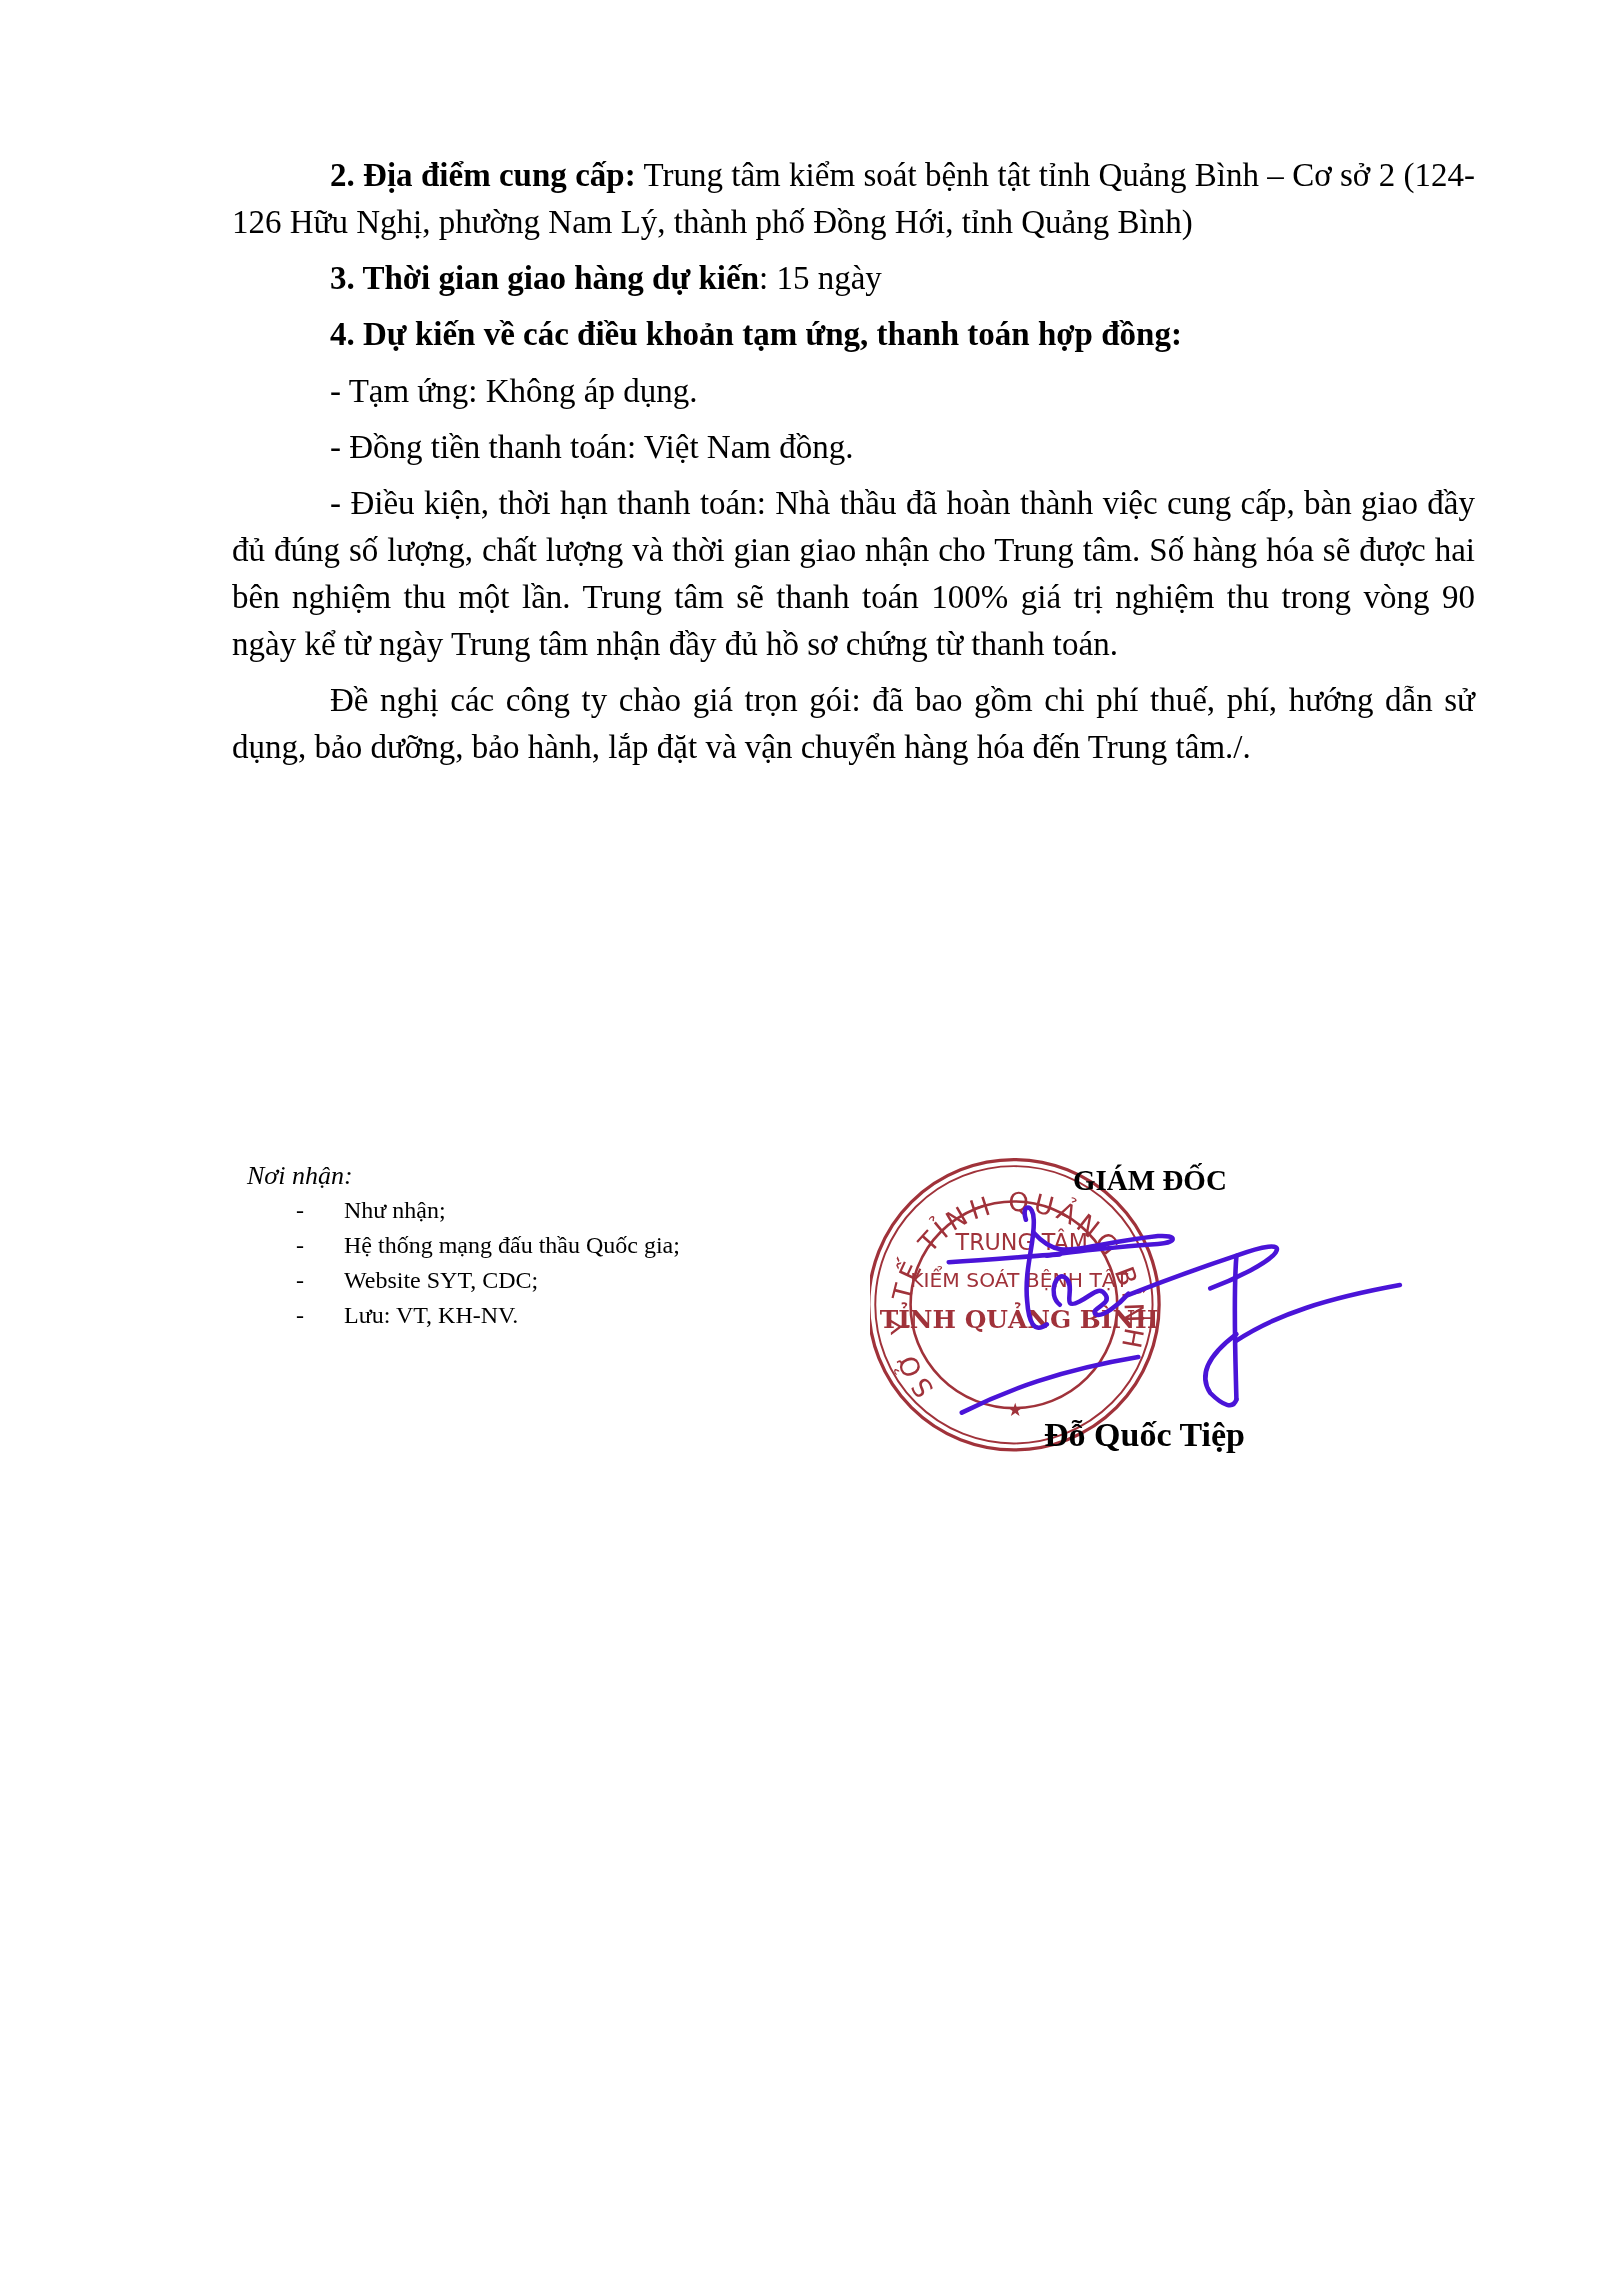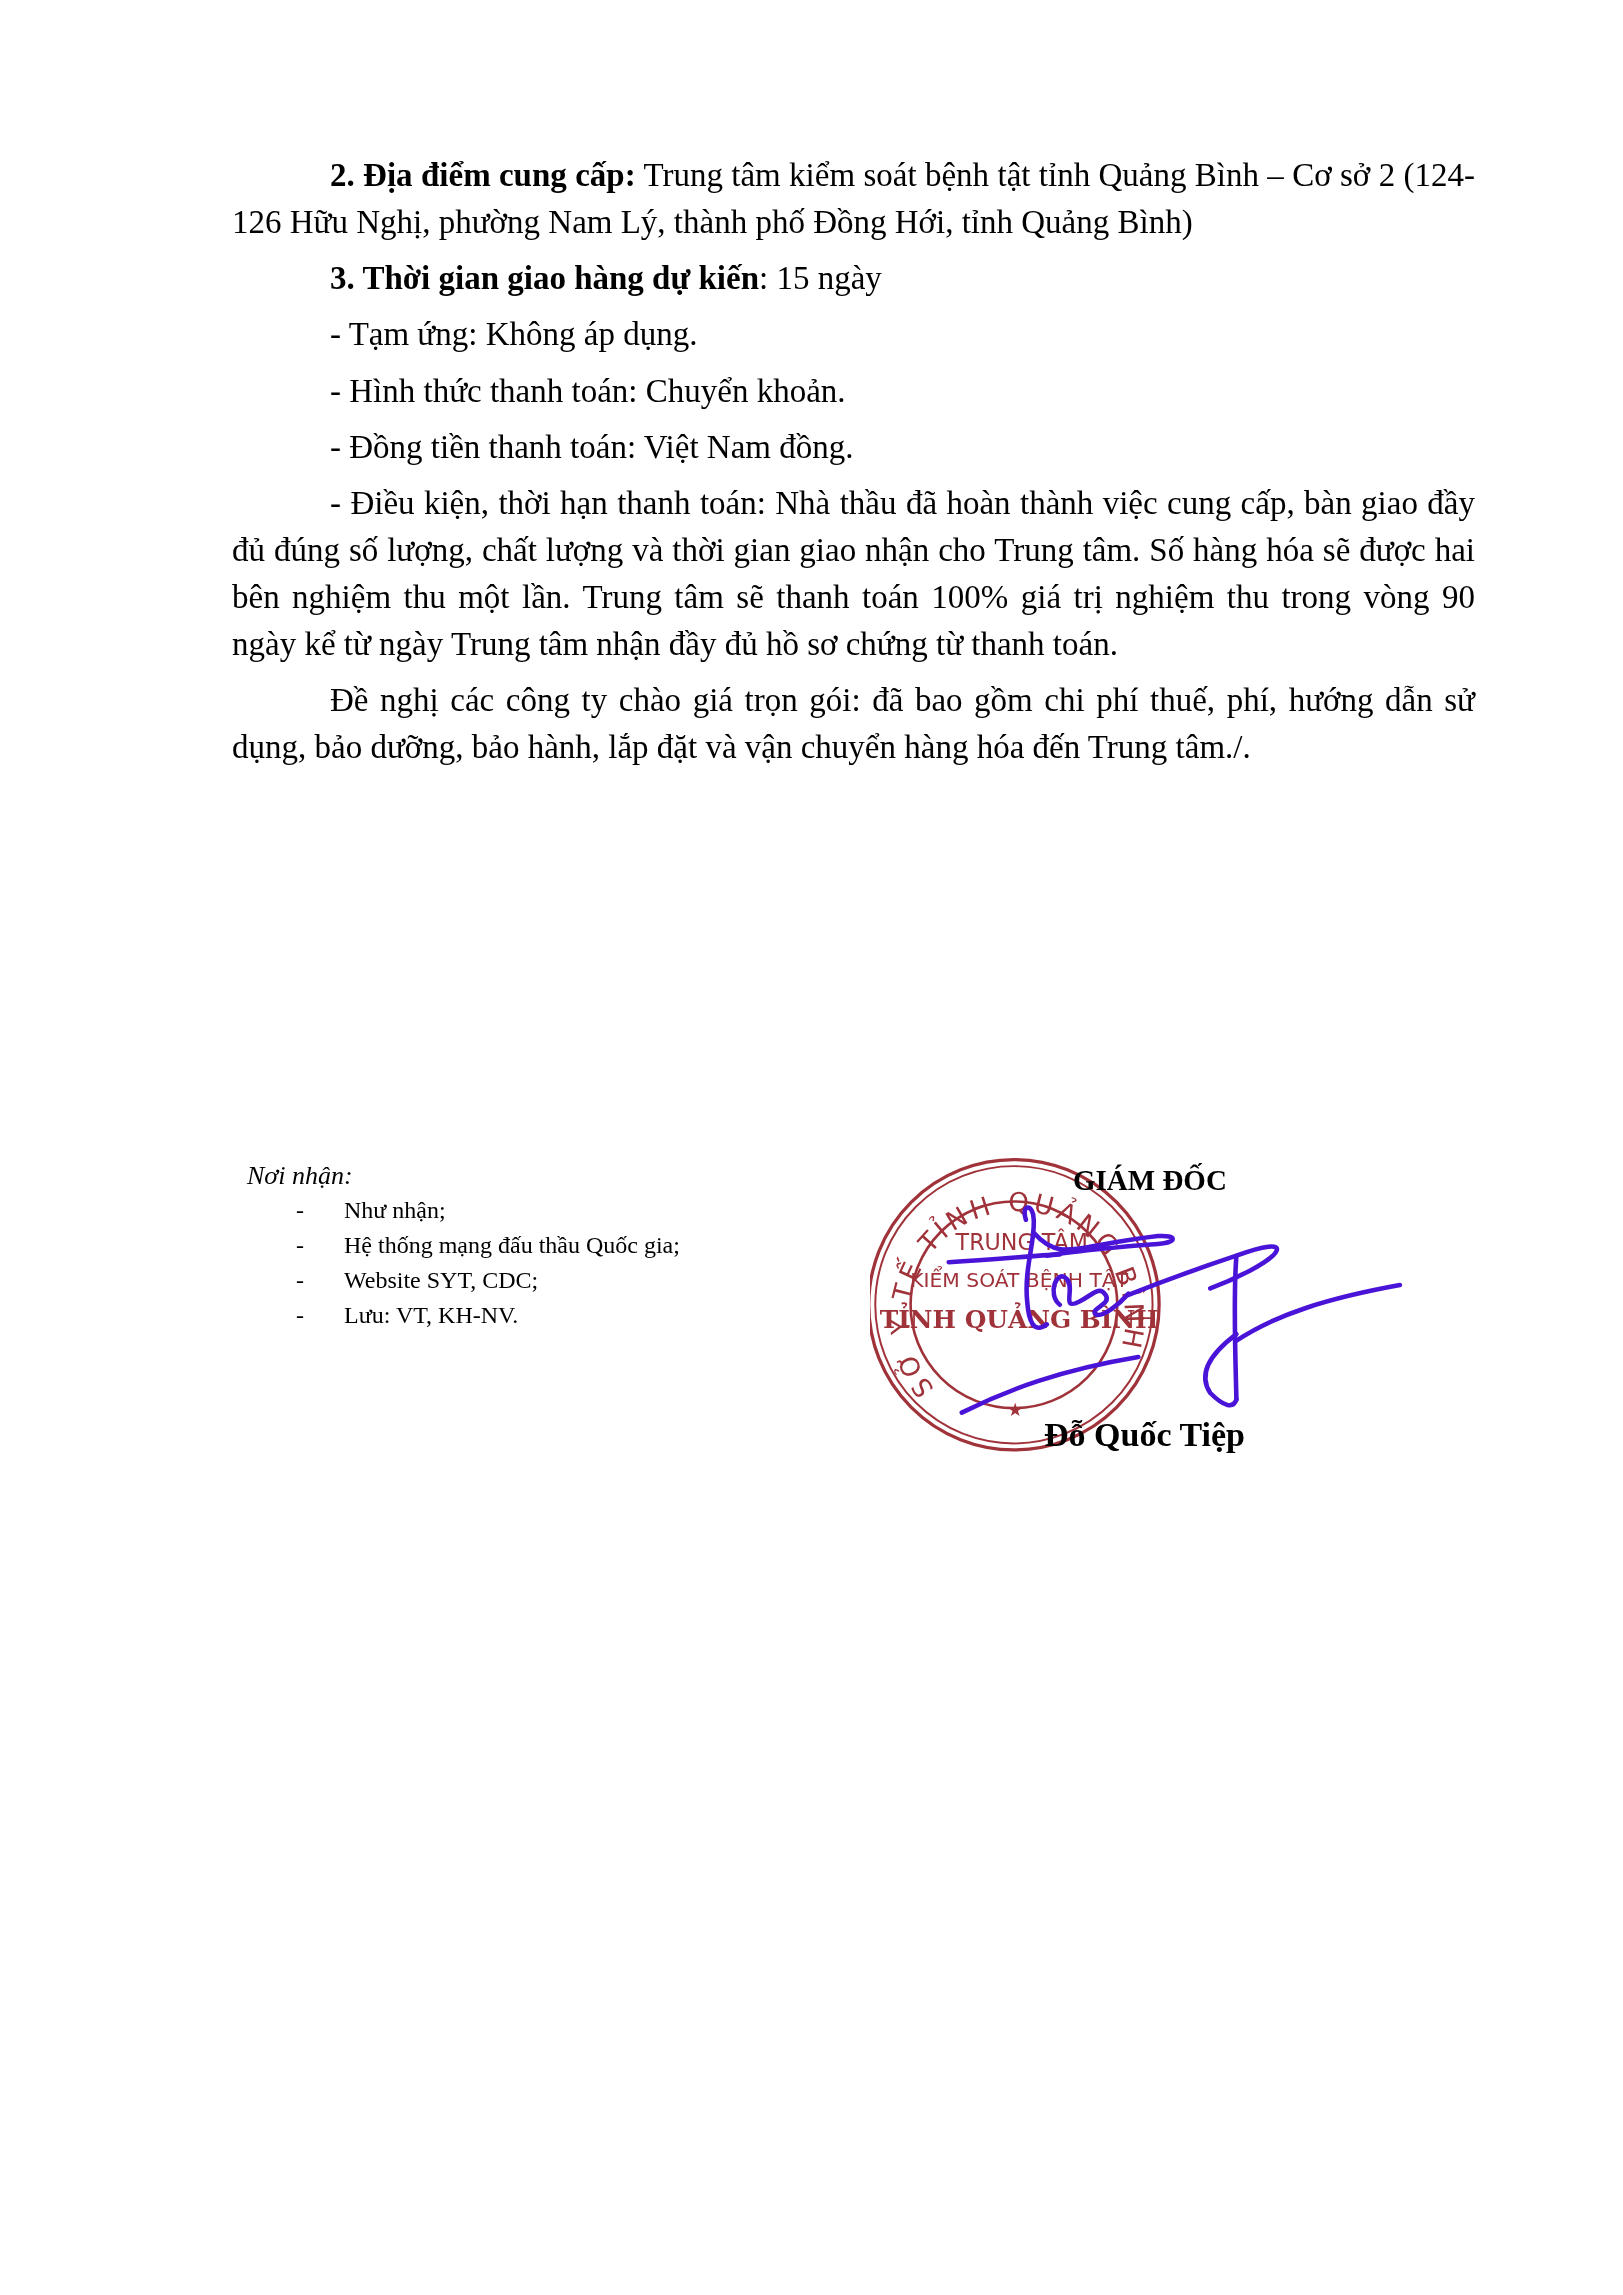--- a/index.html
+++ b/index.html
@@ -25,22 +25,24 @@
 
 <div class="page">
 
   <div class="body-text">
     <p class="para">
       <span class="b">2. Địa điểm cung cấp:</span><span> Trung tâm kiểm soát bệnh tật tỉnh Quảng Bình – Cơ sở 2 (124-126 Hữu Nghị, phường Nam Lý, thành phố Đồng Hới, tỉnh Quảng Bình)</span>
     </p>
     <p class="para">
       <span class="b">3. Thời gian giao hàng dự kiến</span><span>: 15 ngày</span>
     </p>
+    <p class="para">
+      <span class="b">4. Dự kiến về các điều khoản tạm ứng, thanh toán hợp đồng:</span>
+    </p>
     <p class="para">- Tạm ứng: Không áp dụng.</p>
-    <p class="para">- Hình thức thanh toán: Chuyển khoản.</p>
     <p class="para">- Đồng tiền thanh toán: Việt Nam đồng.</p>
     <p class="para">- Điều kiện, thời hạn thanh toán: Nhà thầu đã hoàn thành việc cung cấp, bàn giao đầy đủ đúng số lượng, chất lượng và thời gian giao nhận cho Trung tâm. Số hàng hóa sẽ được hai bên nghiệm thu một lần. Trung tâm sẽ thanh toán 100% giá trị nghiệm thu trong vòng 90 ngày kể từ ngày Trung tâm nhận đầy đủ hồ sơ chứng từ thanh toán.</p>
     <p class="para">Đề nghị các công ty chào giá trọn gói: đã bao gồm chi phí thuế, phí, hướng dẫn sử dụng, bảo dưỡng, bảo hành, lắp đặt và vận chuyển hàng hóa đến Trung tâm./.</p>
   </div>
 
   <div class="recipients">
     <div class="title">Nơi nhận:</div>
     <ul>
       <li><span class="dash">-</span><span>Như nhận;</span></li>
       <li><span class="dash">-</span><span>Hệ thống mạng đấu thầu Quốc gia;</span></li>

